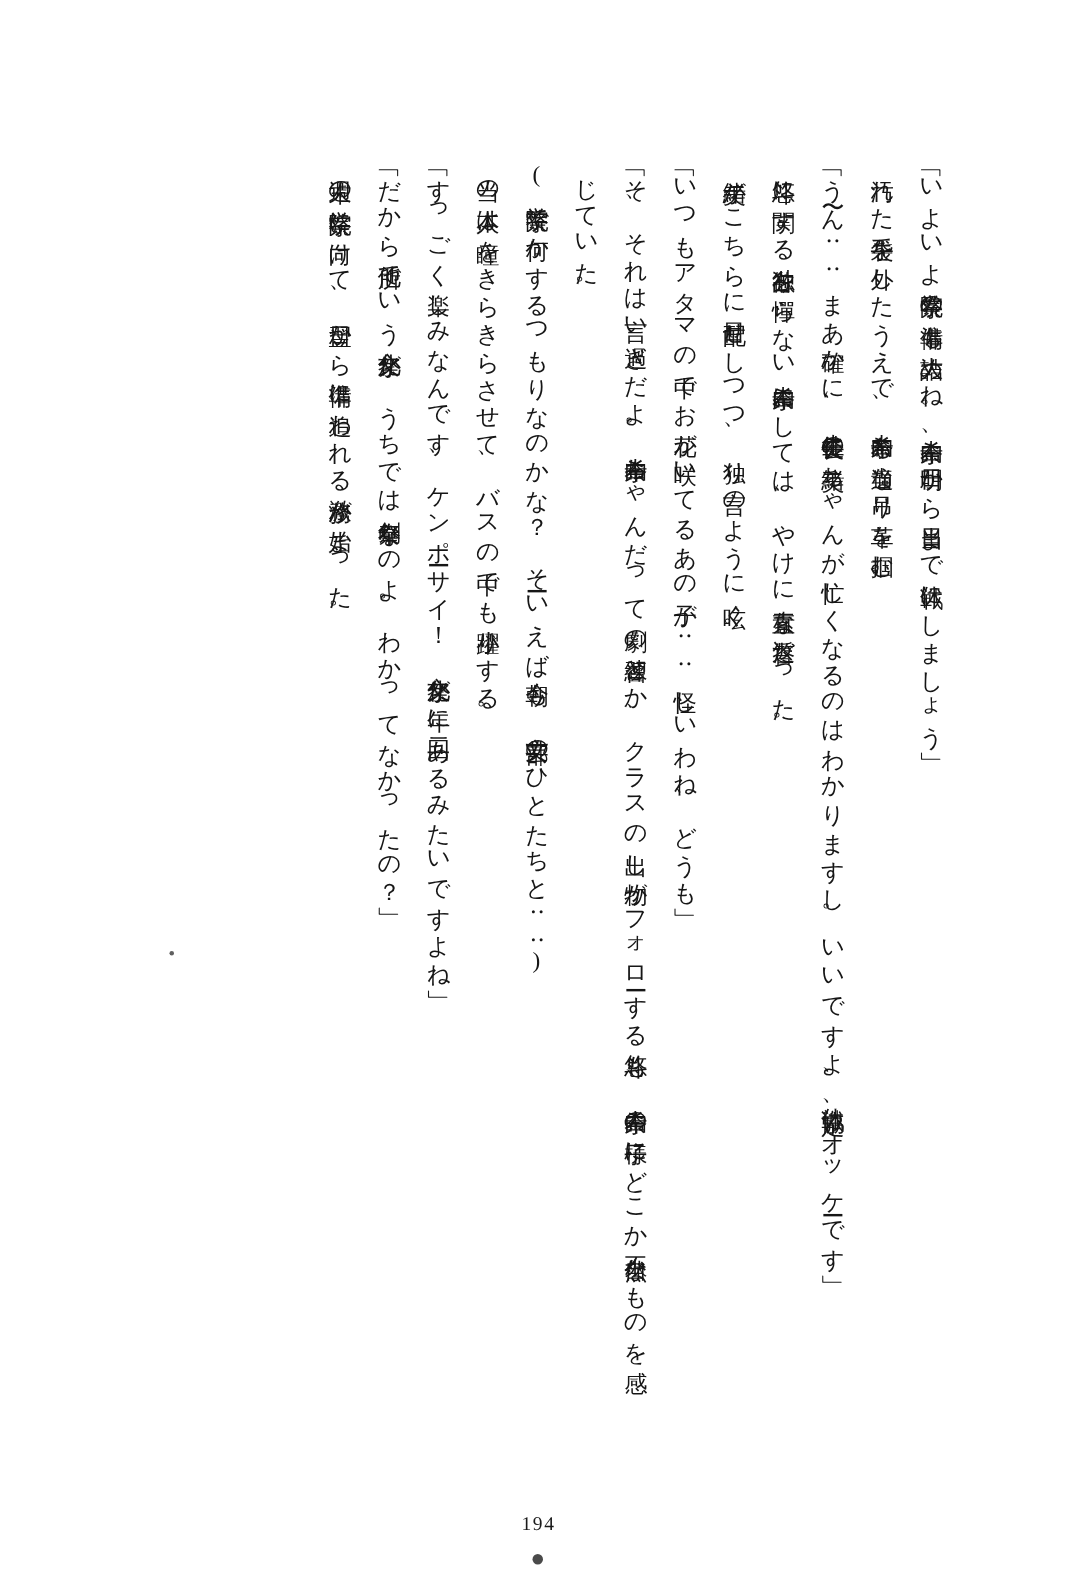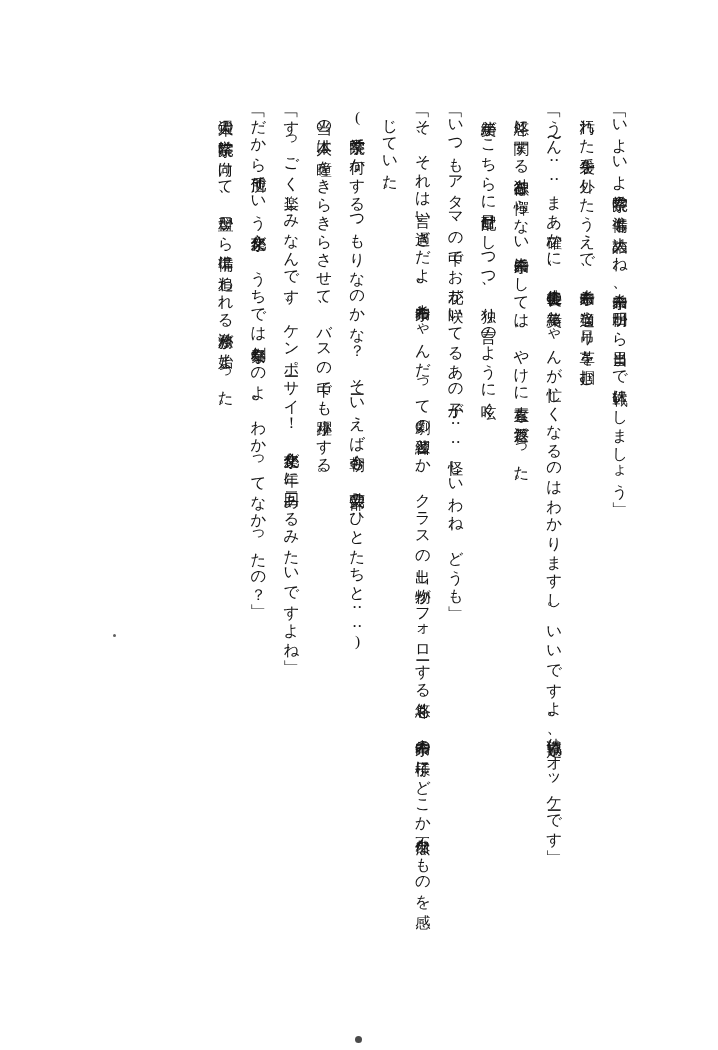--- a/index.html
+++ b/index.html
@@ -99,17 +99,18 @@
     <p class="plain">美緒がこちらに目配せしつつ、独り言のように呟く。</p>
     <p class="dialogue">「いつもアタマの中でお花が咲いてるあの子が‥‥怪しいわね、どうも」</p>
     <p class="dialogue">「そ、それは言い過ぎだよ。由希奈ちゃんだって劇の練習とか、クラスの出し物がフォローする悠斗も、由希奈の様子にどこか不自然なものを感じていた。</p>
     <p class="plain">(学院祭で何かするつもりなのかな？　そーいえば今朝も、文芸部のひとたちと‥‥)</p>
     <p class="plain">当の本人は瞳をきらきらさせて、バスの中でも小躍りする。</p>
     <p class="dialogue">「すっごく楽しみなんです、ケンポーサイ！　文化祭が年に二回あるみたいですよね」</p>
     <p class="dialogue">「だから他所でいう文化祭が、うちでは剣奉祭なのよ。わかってなかったの？」</p>
     <p class="plain">週末の学院祭に向けて、翌日から準備に追われる激務が始まった。</p>
   </div>
 
+  <div id="folio">194</div>
 
   <div class="artifact" id="artifact-left"></div>
   <div class="artifact" id="artifact-bottom"></div>
 
 </div>
 
 </body></html>

